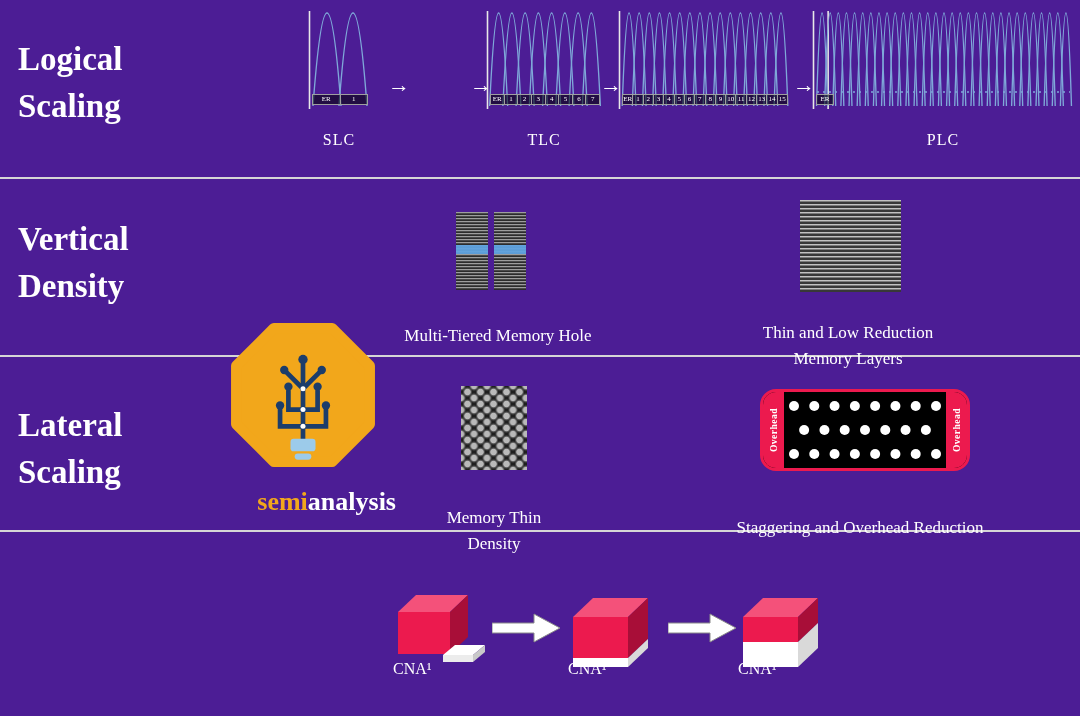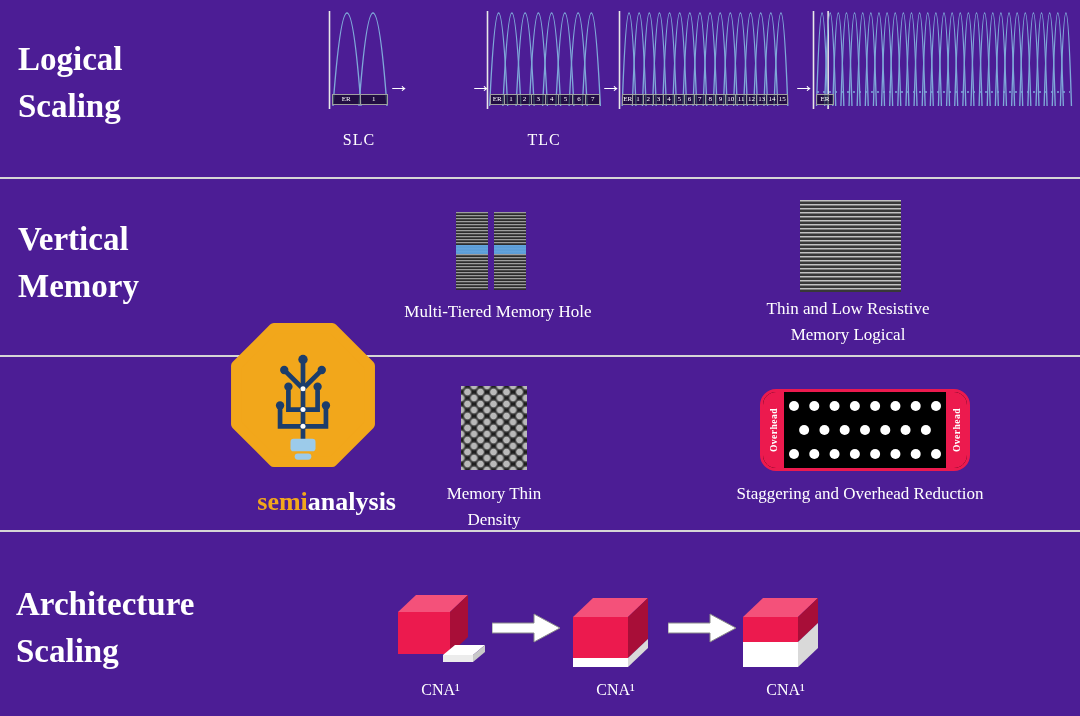--- a/index.html
+++ b/index.html
@@ -14,21 +14,21 @@
   .wave-cell{position:absolute;top:8px;}
   .wave-box{position:relative;height:105px;}
   .wave-box svg{position:absolute;left:0;top:0;}
   .wave-strip{position:absolute;left:4px;right:3px;bottom:8px;display:flex;z-index:2;}
   .wave-strip span{flex:1;border:1px solid #9f9f9f;margin-right:-1px;font-size:7px;line-height:9px;
                    text-align:center;color:#fff;background:rgba(0,0,0,.55);white-space:nowrap;overflow:hidden;}
   .wave-strip.single span{flex:0 0 16px;}
   .wave-name{margin-top:18px;text-align:center;font-size:16px;letter-spacing:1px;color:#fff;}
   .wave-arrow{position:absolute;top:72px;font-size:22px;font-weight:bold;color:#fff;}
 
-  .caption{position:absolute;text-align:center;font-size:17px;color:#fff;line-height:1.5;z-index:2;}
+  .caption{position:absolute;text-align:center;font-size:17px;color:#fff;line-height:1.5;z-index:2;margin-top:24px;}
 
   
   .pillar{position:absolute;top:212px;width:32px;height:78px;
     background:
       linear-gradient(rgba(95,163,224,.95),rgba(95,163,224,.95)) no-repeat 0 33px/100% 9px,
       repeating-linear-gradient(to bottom,#9d9d9d 0 1px,#4a4a4a 1px 2px,#2c2c2c 2px 3px);}
   .layers{position:absolute;left:800px;top:200px;width:101px;height:92px;
     background:repeating-linear-gradient(to bottom,#c2c2c2 0 1px,#7a7a7a 1px 2px,#383838 2px 4px);}
 
   
@@ -44,37 +44,37 @@
   .ovbar span{writing-mode:vertical-rl;transform:rotate(180deg);font-size:9.5px;font-weight:bold;color:#fff;letter-spacing:.5px;}
   .dots{flex:1;position:relative;}
 
   .logo{position:absolute;left:230px;top:320px;z-index:3;}
   .brand{position:absolute;left:210px;top:487px;width:186px;text-align:right;font-size:26px;font-weight:bold;z-index:3;}
   .brand .semi{color:var(--logo-orange,#F2A71B);}
   .brand .analysis{color:#fff;}
 
   
   .cube{position:absolute;top:592px;}
-  .cube-label{position:absolute;top:681px;width:95px;text-align:center;font-size:16px;color:#fff;}
+  .cube-label{position:absolute;top:660px;width:95px;font-size:16px;color:#fff;}
   .flow-arrow{position:absolute;top:612px;}
 </style>
 </head>
 <body>
 
 <div class="stage">
 
   <div class="divider" style="top:177px"></div>
   <div class="divider" style="top:355px"></div>
   <div class="divider" style="top:530px"></div>
 
   <div class="row-title" style="left:18px;top:36px;width:150px">Logical Scaling</div>
-  <div class="row-title" style="left:18px;top:216px;width:150px">Vertical Memory</div>
-  <div class="row-title" style="left:16px;top:581px;width:262px">Architecture Scaling</div>
-
-  <div class="wave-cell" style="left:328px;width:62px">
+  <div class="row-title" style="left:18px;top:216px;width:150px">Vertical Density</div>
+  <div class="row-title" style="left:18px;top:402px;width:150px">Lateral Scaling</div>
+
+  <div class="wave-cell" style="left:308px;width:62px">
     <div class="wave-box">
       <div class="wave-strip">
           <span>ER</span>
           <span>1</span>
         </div>
     <svg width="62" height="105" viewBox="0 0 62 105">
           <line x1="1.5" y1="3" x2="1.5" y2="101" stroke="#e8e8e8" stroke-width="1.6"></line>
           <path d="M 5 98 Q 19 -88 33 98" fill="none" stroke="#7FA8D9" stroke-width="1.35"></path>
           <path d="M 31 98 Q 45 -88 59 98" fill="none" stroke="#7FA8D9" stroke-width="1.35"></path>
         </svg>
@@ -191,28 +191,29 @@
           <path d="M 199.63354838709677 98 Q 205.16129032258064 -88 210.68903225806451 98" fill="none" stroke="#7FA8D9" stroke-width="1.35"></path>
           <path d="M 207.76258064516128 98 Q 213.29032258064515 -88 218.81806451612903 98" fill="none" stroke="#7FA8D9" stroke-width="1.35"></path>
           <path d="M 215.8916129032258 98 Q 221.41935483870967 -88 226.94709677419354 98" fill="none" stroke="#7FA8D9" stroke-width="1.35"></path>
           <path d="M 224.02064516129033 98 Q 229.5483870967742 -88 235.07612903225808 98" fill="none" stroke="#7FA8D9" stroke-width="1.35"></path>
           <path d="M 232.14967741935484 98 Q 237.67741935483872 -88 243.2051612903226 98" fill="none" stroke="#7FA8D9" stroke-width="1.35"></path>
           <path d="M 240.27870967741936 98 Q 245.80645161290323 -88 251.3341935483871 98" fill="none" stroke="#7FA8D9" stroke-width="1.35"></path>
           <path d="M 248.40774193548387 98 Q 253.93548387096774 -88 259.4632258064516 98" fill="none" stroke="#7FA8D9" stroke-width="1.35"></path>
           <line x1="5" y1="84" x2="258" y2="84" stroke="#7FA8D9" stroke-width="1.6" stroke-dasharray="2 4"></line>
         </svg>
       </div>
+    <div class="wave-name">PLC</div>
   </div>
 
   <div class="pillar" style="left:456px"></div>
   <div class="pillar" style="left:494px"></div>
   <div class="caption" style="left:358px;top:299px;width:280px">Multi-Tiered Memory Hole</div>
 
   <div class="layers"></div>
-  <div class="caption" style="left:738px;top:296px;width:220px">Thin and Low Resistive Memory Logical</div>
+  <div class="caption" style="left:738px;top:296px;width:220px">Thin and Low Reduction Memory Layers</div>
 
   <div class="logo">
     <svg width="146" height="150" viewBox="0 0 140 140">
       <polygon points="42,6 98,6 134,42 134,98 98,134 42,134 6,98 6,42" style="fill:var(--logo-orange,#F2A71B);stroke:var(--logo-orange,#F2A71B);stroke-width:10;stroke-linejoin:round;"></polygon>
       <g style="stroke:var(--logo-navy,#1C3D6B);stroke-width:4.5;fill:none;stroke-linecap:round;">
         <path d="M70,118 V64"></path>
         <path d="M70,100 H48 V84"></path>
           <path d="M70,100 H92 V84"></path>
         <path d="M70,84 H56 V66"></path>
           <path d="M70,84 H84 V66"></path>
@@ -271,21 +272,21 @@
           <circle cx="70.85714285714286" cy="62" r="5" fill="#ffffff"></circle>
           <circle cx="91.14285714285714" cy="62" r="5" fill="#ffffff"></circle>
           <circle cx="111.42857142857142" cy="62" r="5" fill="#ffffff"></circle>
           <circle cx="131.71428571428572" cy="62" r="5" fill="#ffffff"></circle>
           <circle cx="152" cy="62" r="5" fill="#ffffff"></circle>
         </svg></div>
     <div class="ovbar">
       <span>Overhead</span>
     </div>
   </div>
-  <div class="caption" style="left:660px;top:481px;width:400px">Staggering and Overhead Reduction</div>
+  <div class="caption" style="left:660px;top:491px;width:400px">Staggering and Overhead Reduction</div>
 
   <div class="cube" style="left:393px">
     <svg width="95" height="85" viewBox="0 0 95 85">
       <polygon points="5,20 23,3 75,3 57,20" style="fill:var(--cube-top,#F4517A);"></polygon>
       <polygon points="5,20 57,20 57,62 5,62" style="fill:var(--accent-red,#EC1A4E);"></polygon>
       <polygon points="57,20 75,3 75,45 57,62" style="fill:var(--cube-side,#A80E38);"></polygon>
       <polygon points="50,63 62,53 92,53 80,63" style="fill:#ffffff;"></polygon>
       <polygon points="50,63 80,63 80,70 50,70" style="fill:#ececec;"></polygon>
       <polygon points="80,63 92,53 92,60 80,70" style="fill:#c9c9c9;"></polygon>
     </svg>

